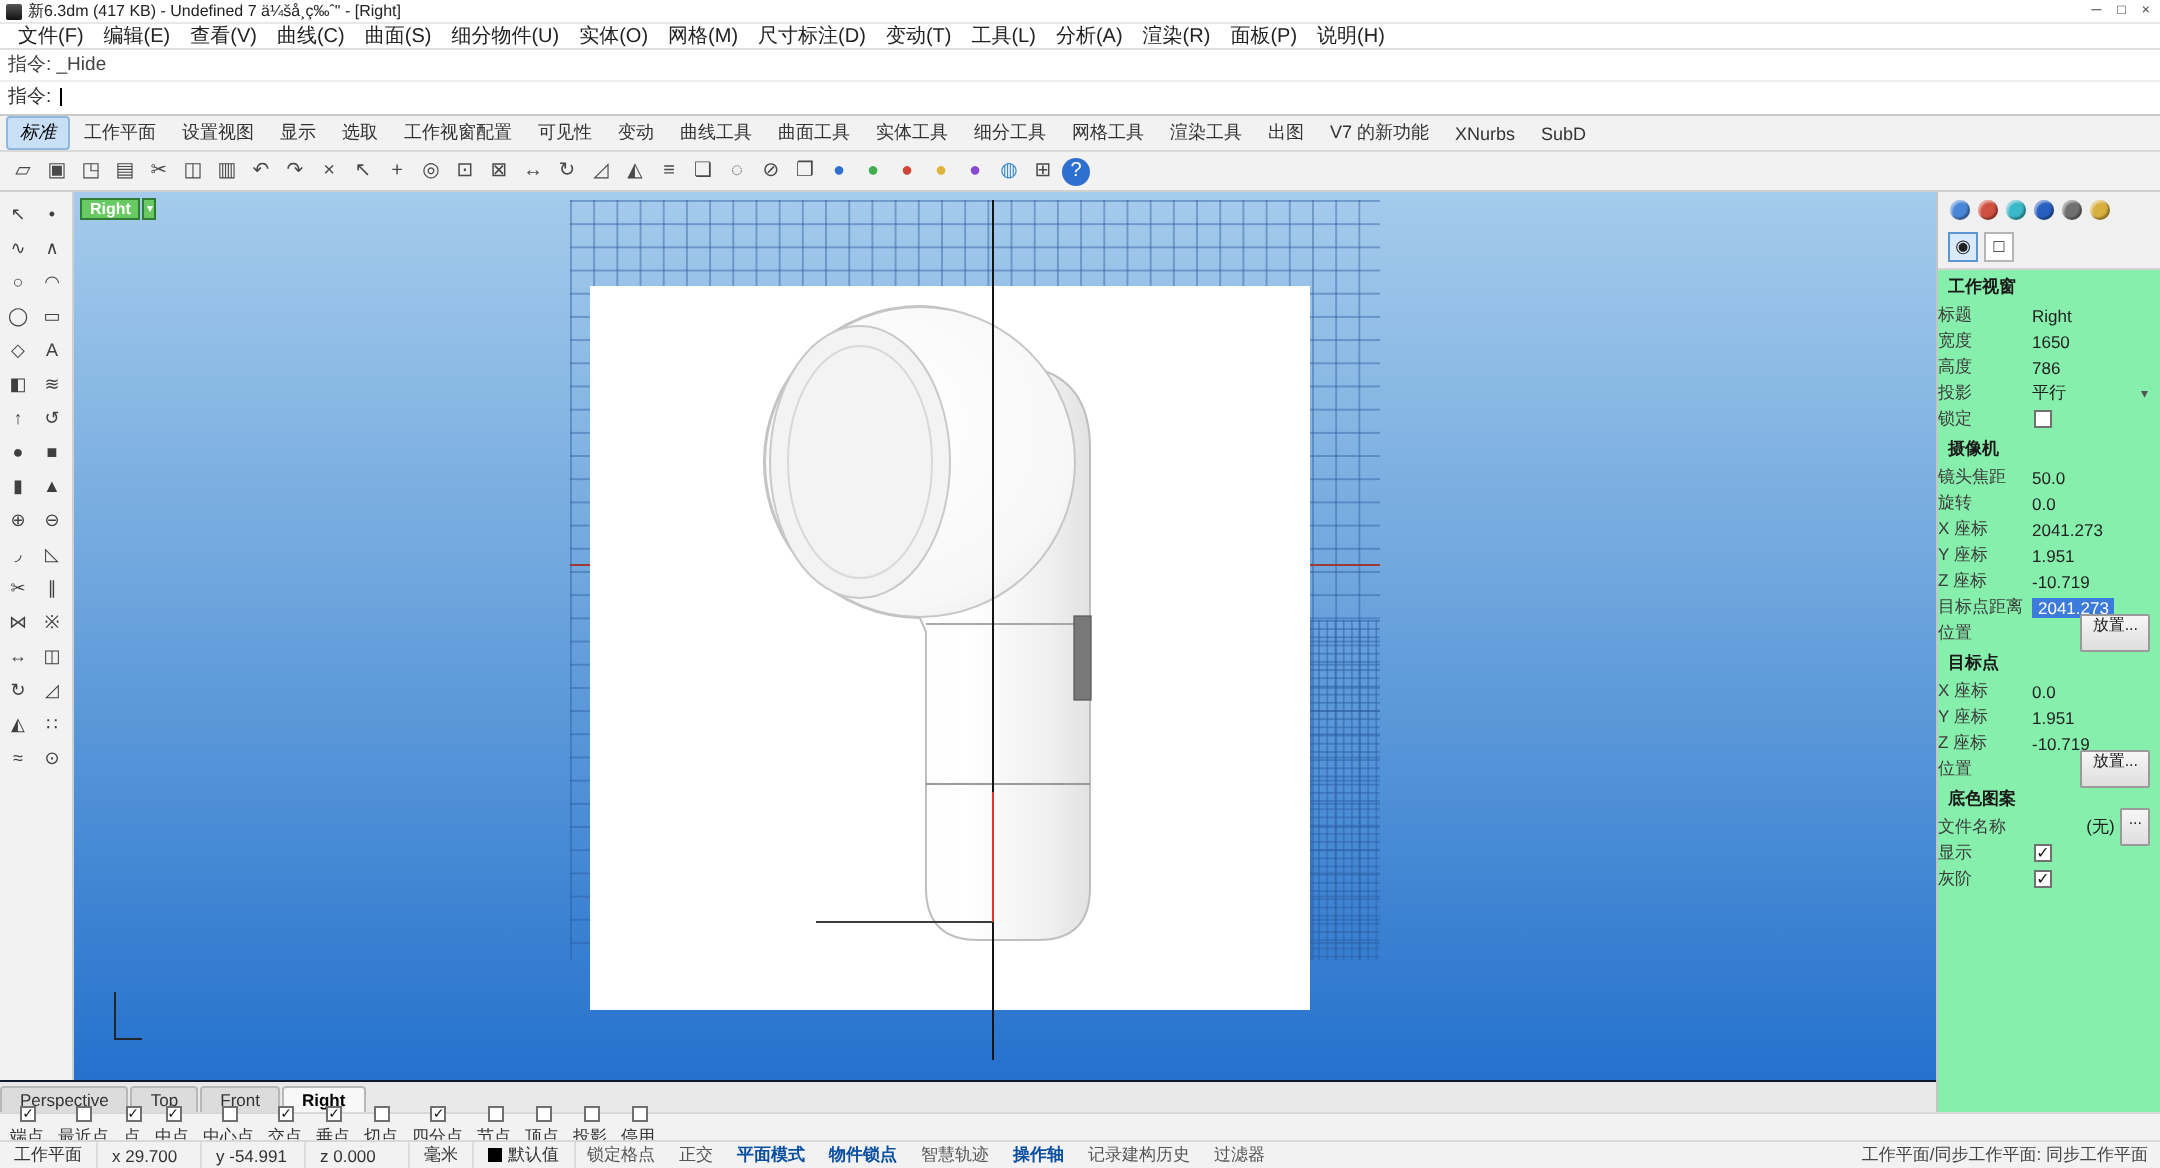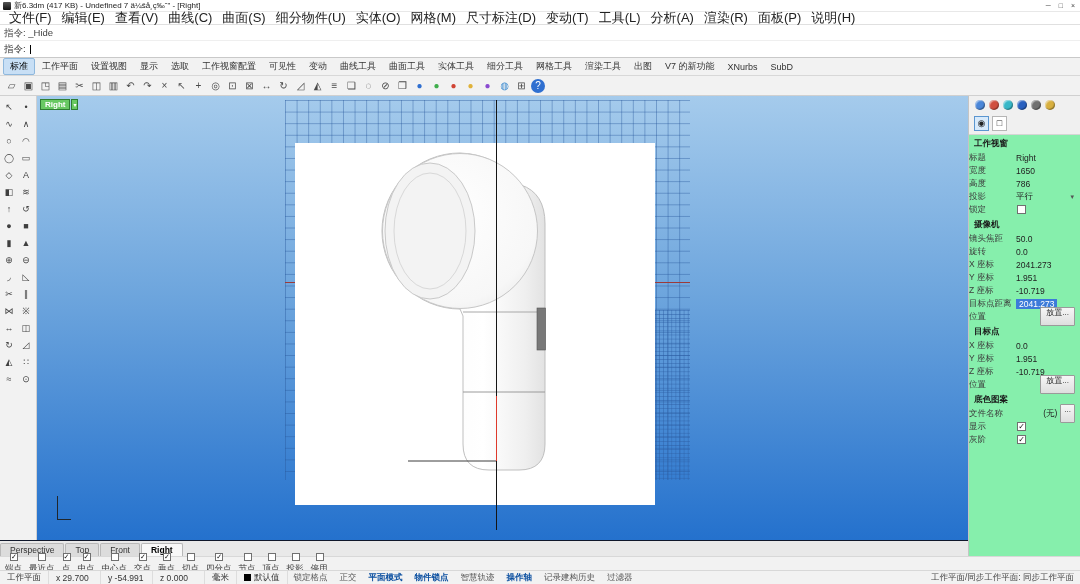--- a/index.html
+++ b/index.html
@@ -10,35 +10,35 @@
   
   .titlebar{position:absolute;top:0;left:0;right:0;height:12px;background:#ffffff;
     display:flex;align-items:center;font-size:8px;color:#222;border-bottom:1px solid #e8e8e8;}
   .app-icon{width:8px;height:8px;background:linear-gradient(#555,#111);margin:0 3px;border-radius:1px;flex-shrink:0;}
   .title-text{flex:1;white-space:nowrap;overflow:hidden;}
   .win-controls{display:flex;gap:8px;padding-right:5px;}
   .win-btn{font-size:7px;color:#444;text-align:center;}
 
   
   .menubar{position:absolute;top:12px;left:0;right:0;height:13px;background:#ffffff;
-    display:flex;align-items:center;font-size:13px;padding-left:4px;border-bottom:1px solid #e0e0e0;}
+    display:flex;align-items:center;font-size:10px;padding-left:4px;border-bottom:1px solid #e0e0e0;}
   .menu-item{padding:0 5px;color:#222;white-space:nowrap;}
 
   
   .cmdarea{position:absolute;top:25px;left:0;right:0;height:33px;background:#ffffff;
     border-bottom:1px solid #c9c9c9;font-size:9.5px;color:#333;}
   .cmd-history{height:16px;line-height:16px;padding-left:4px;border-bottom:1px solid #efefef;color:#444;}
   .cmd-input-row{height:16px;line-height:16px;padding-left:4px;}
   .caret{display:inline-block;width:1px;height:9px;background:#000;margin-left:2px;vertical-align:middle;}
 
   
   .tabbar{position:absolute;top:58px;left:0;right:0;height:18px;background:#f2f2f2;
     display:flex;align-items:center;gap:1px;font-size:9px;padding-left:3px;border-bottom:1px solid #d8d8d8;}
   .ribbon-tab{padding:1px 6px;color:#333;white-space:nowrap;}
-  .ribbon-tab.active{background:#c8dff5;border:1px solid #8fb8dd;border-radius:2px;color:#000;}
+  .ribbon-tab.active{background:#c8dff5;border:1px solid #8fb8dd;border-radius:2px;color:#000;font-style:italic;}
 
   
   .toolbar{position:absolute;top:76px;left:0;right:0;height:20px;background:#f2f2f2;
     display:flex;align-items:center;padding-left:3px;border-bottom:1px solid #d0d0d0;}
   .tb-icon{width:17px;height:16px;font-size:10px;line-height:16px;text-align:center;color:#4a4a4a;flex-shrink:0;}
 
   
   .left-toolbar{position:absolute;left:0;top:96px;width:37px;height:444px;background:#f2f2f2;
     display:flex;flex-wrap:wrap;align-content:flex-start;padding-top:3px;border-right:1px solid #d0d0d0;}
   .lt-icon{width:16px;height:15px;font-size:9px;line-height:15px;text-align:center;color:#3f3f3f;margin:1px 0 1px 1px;}

